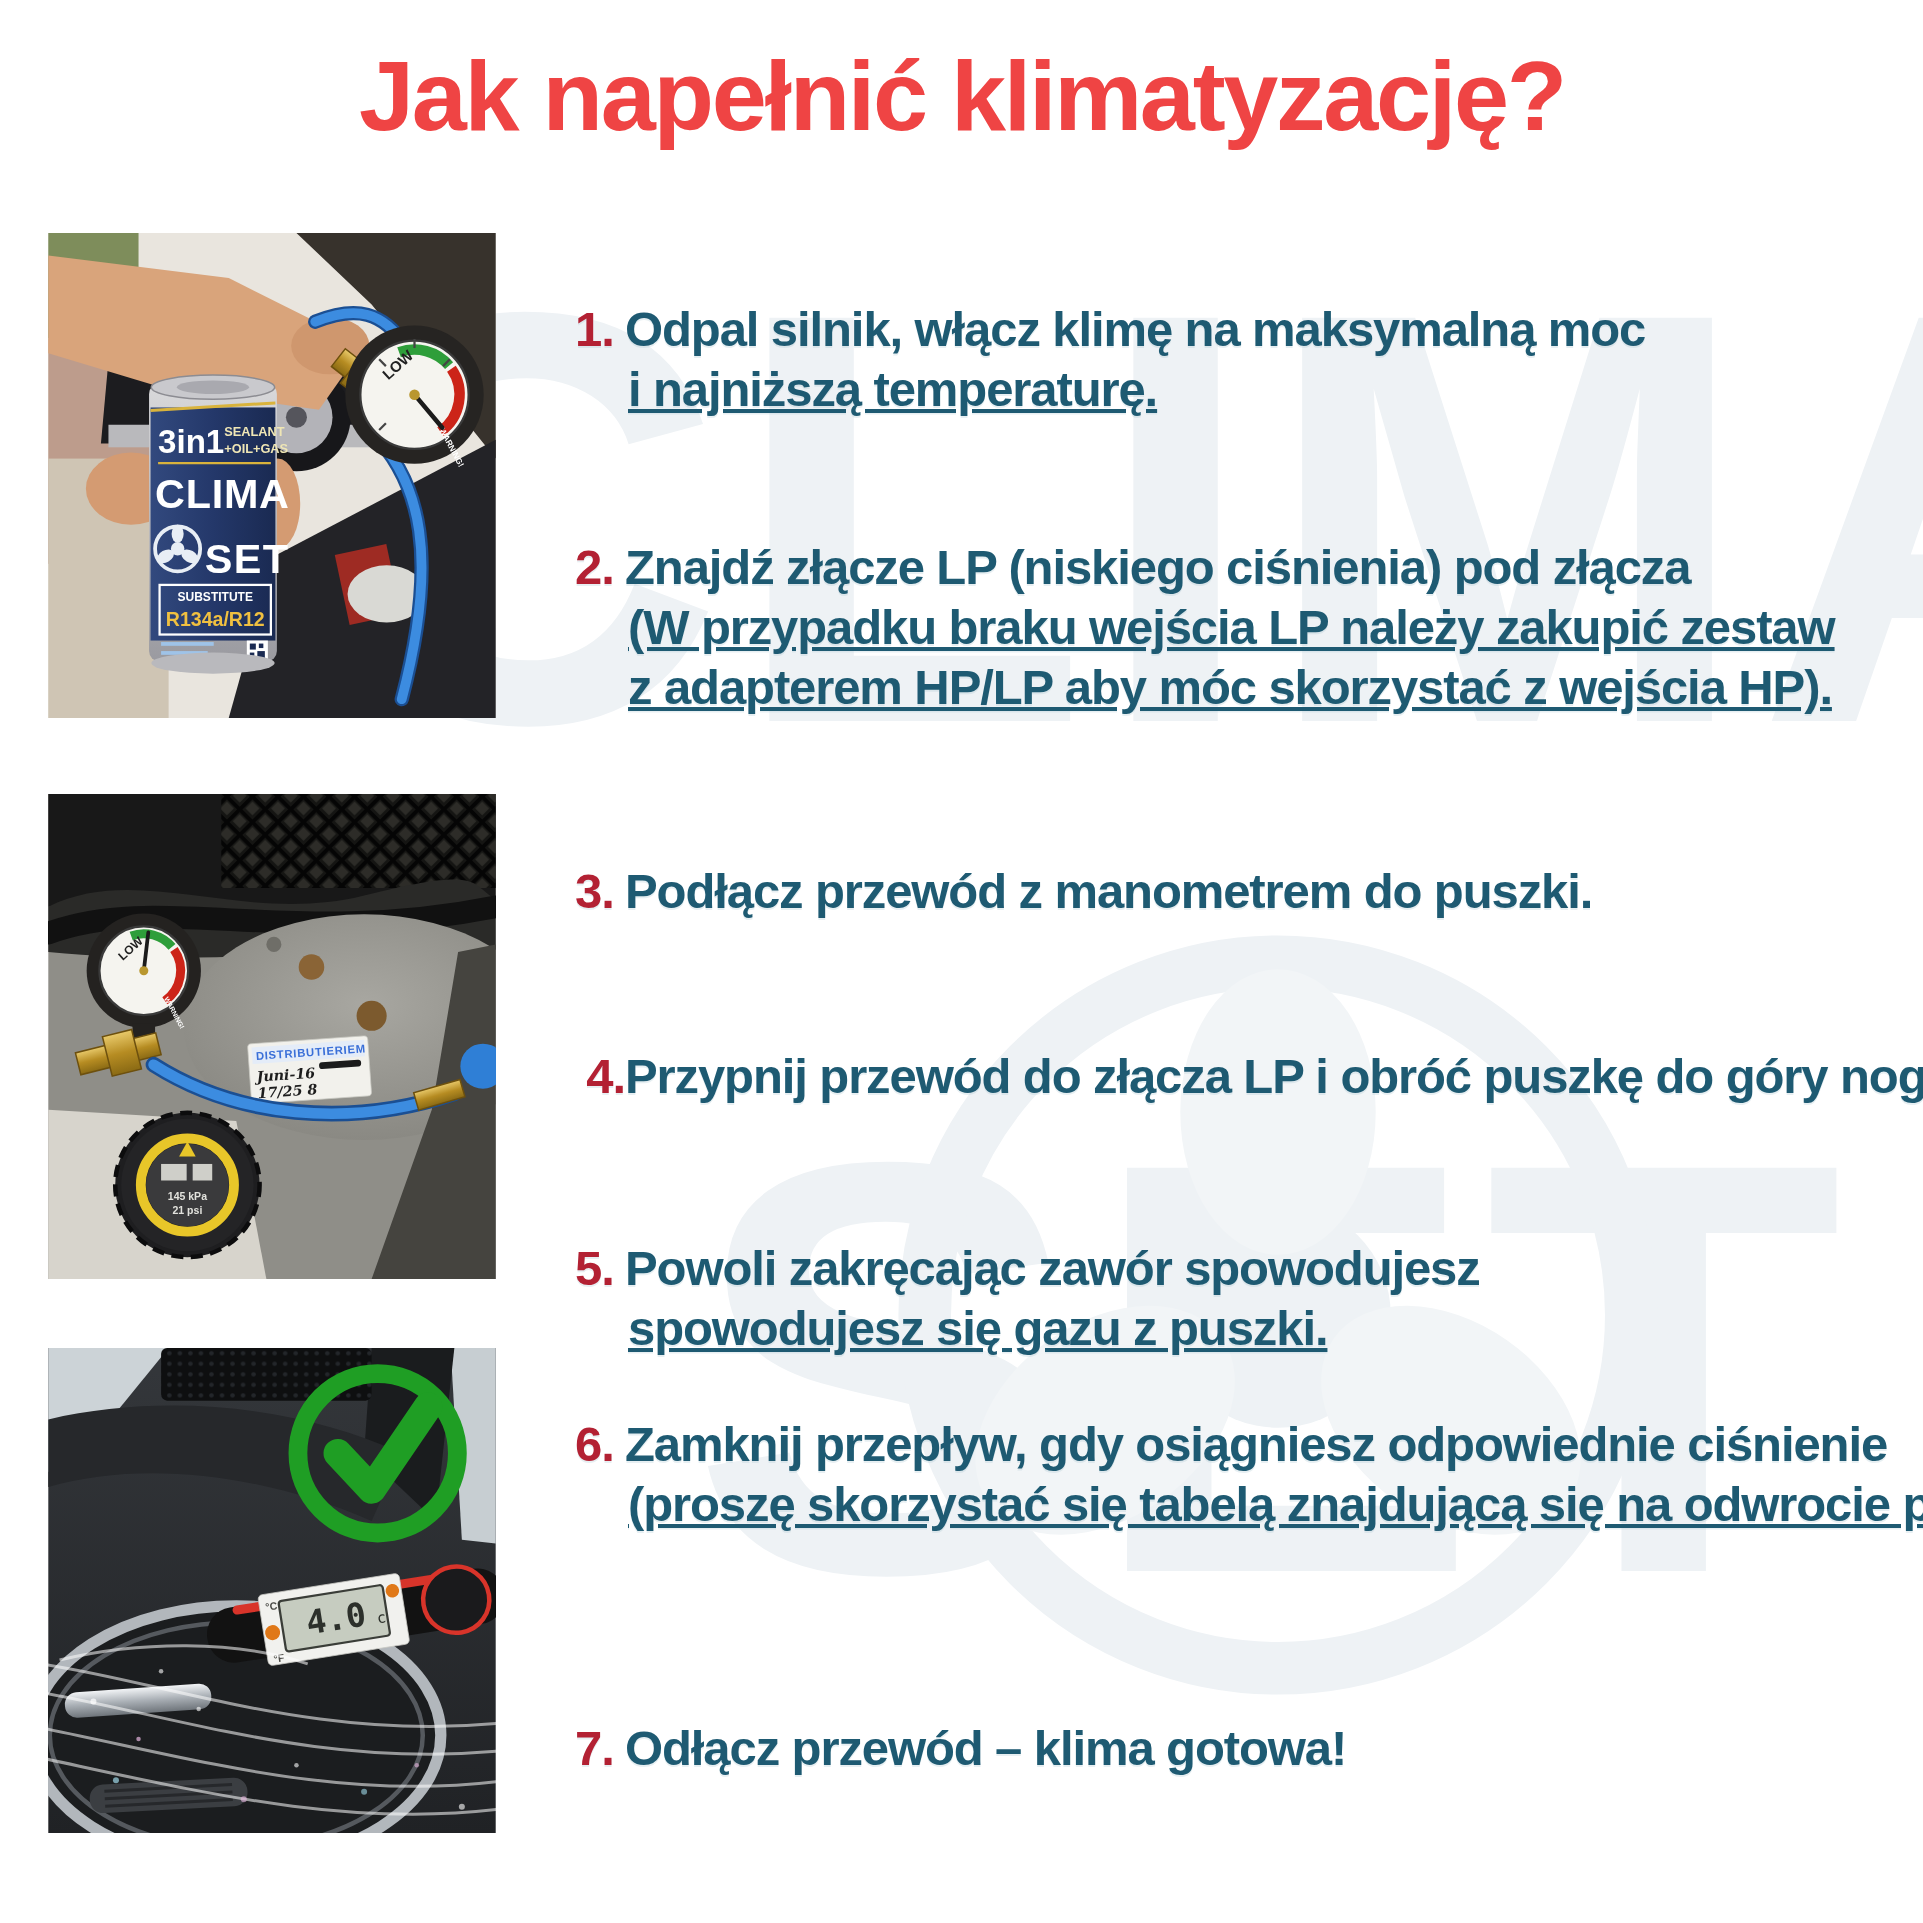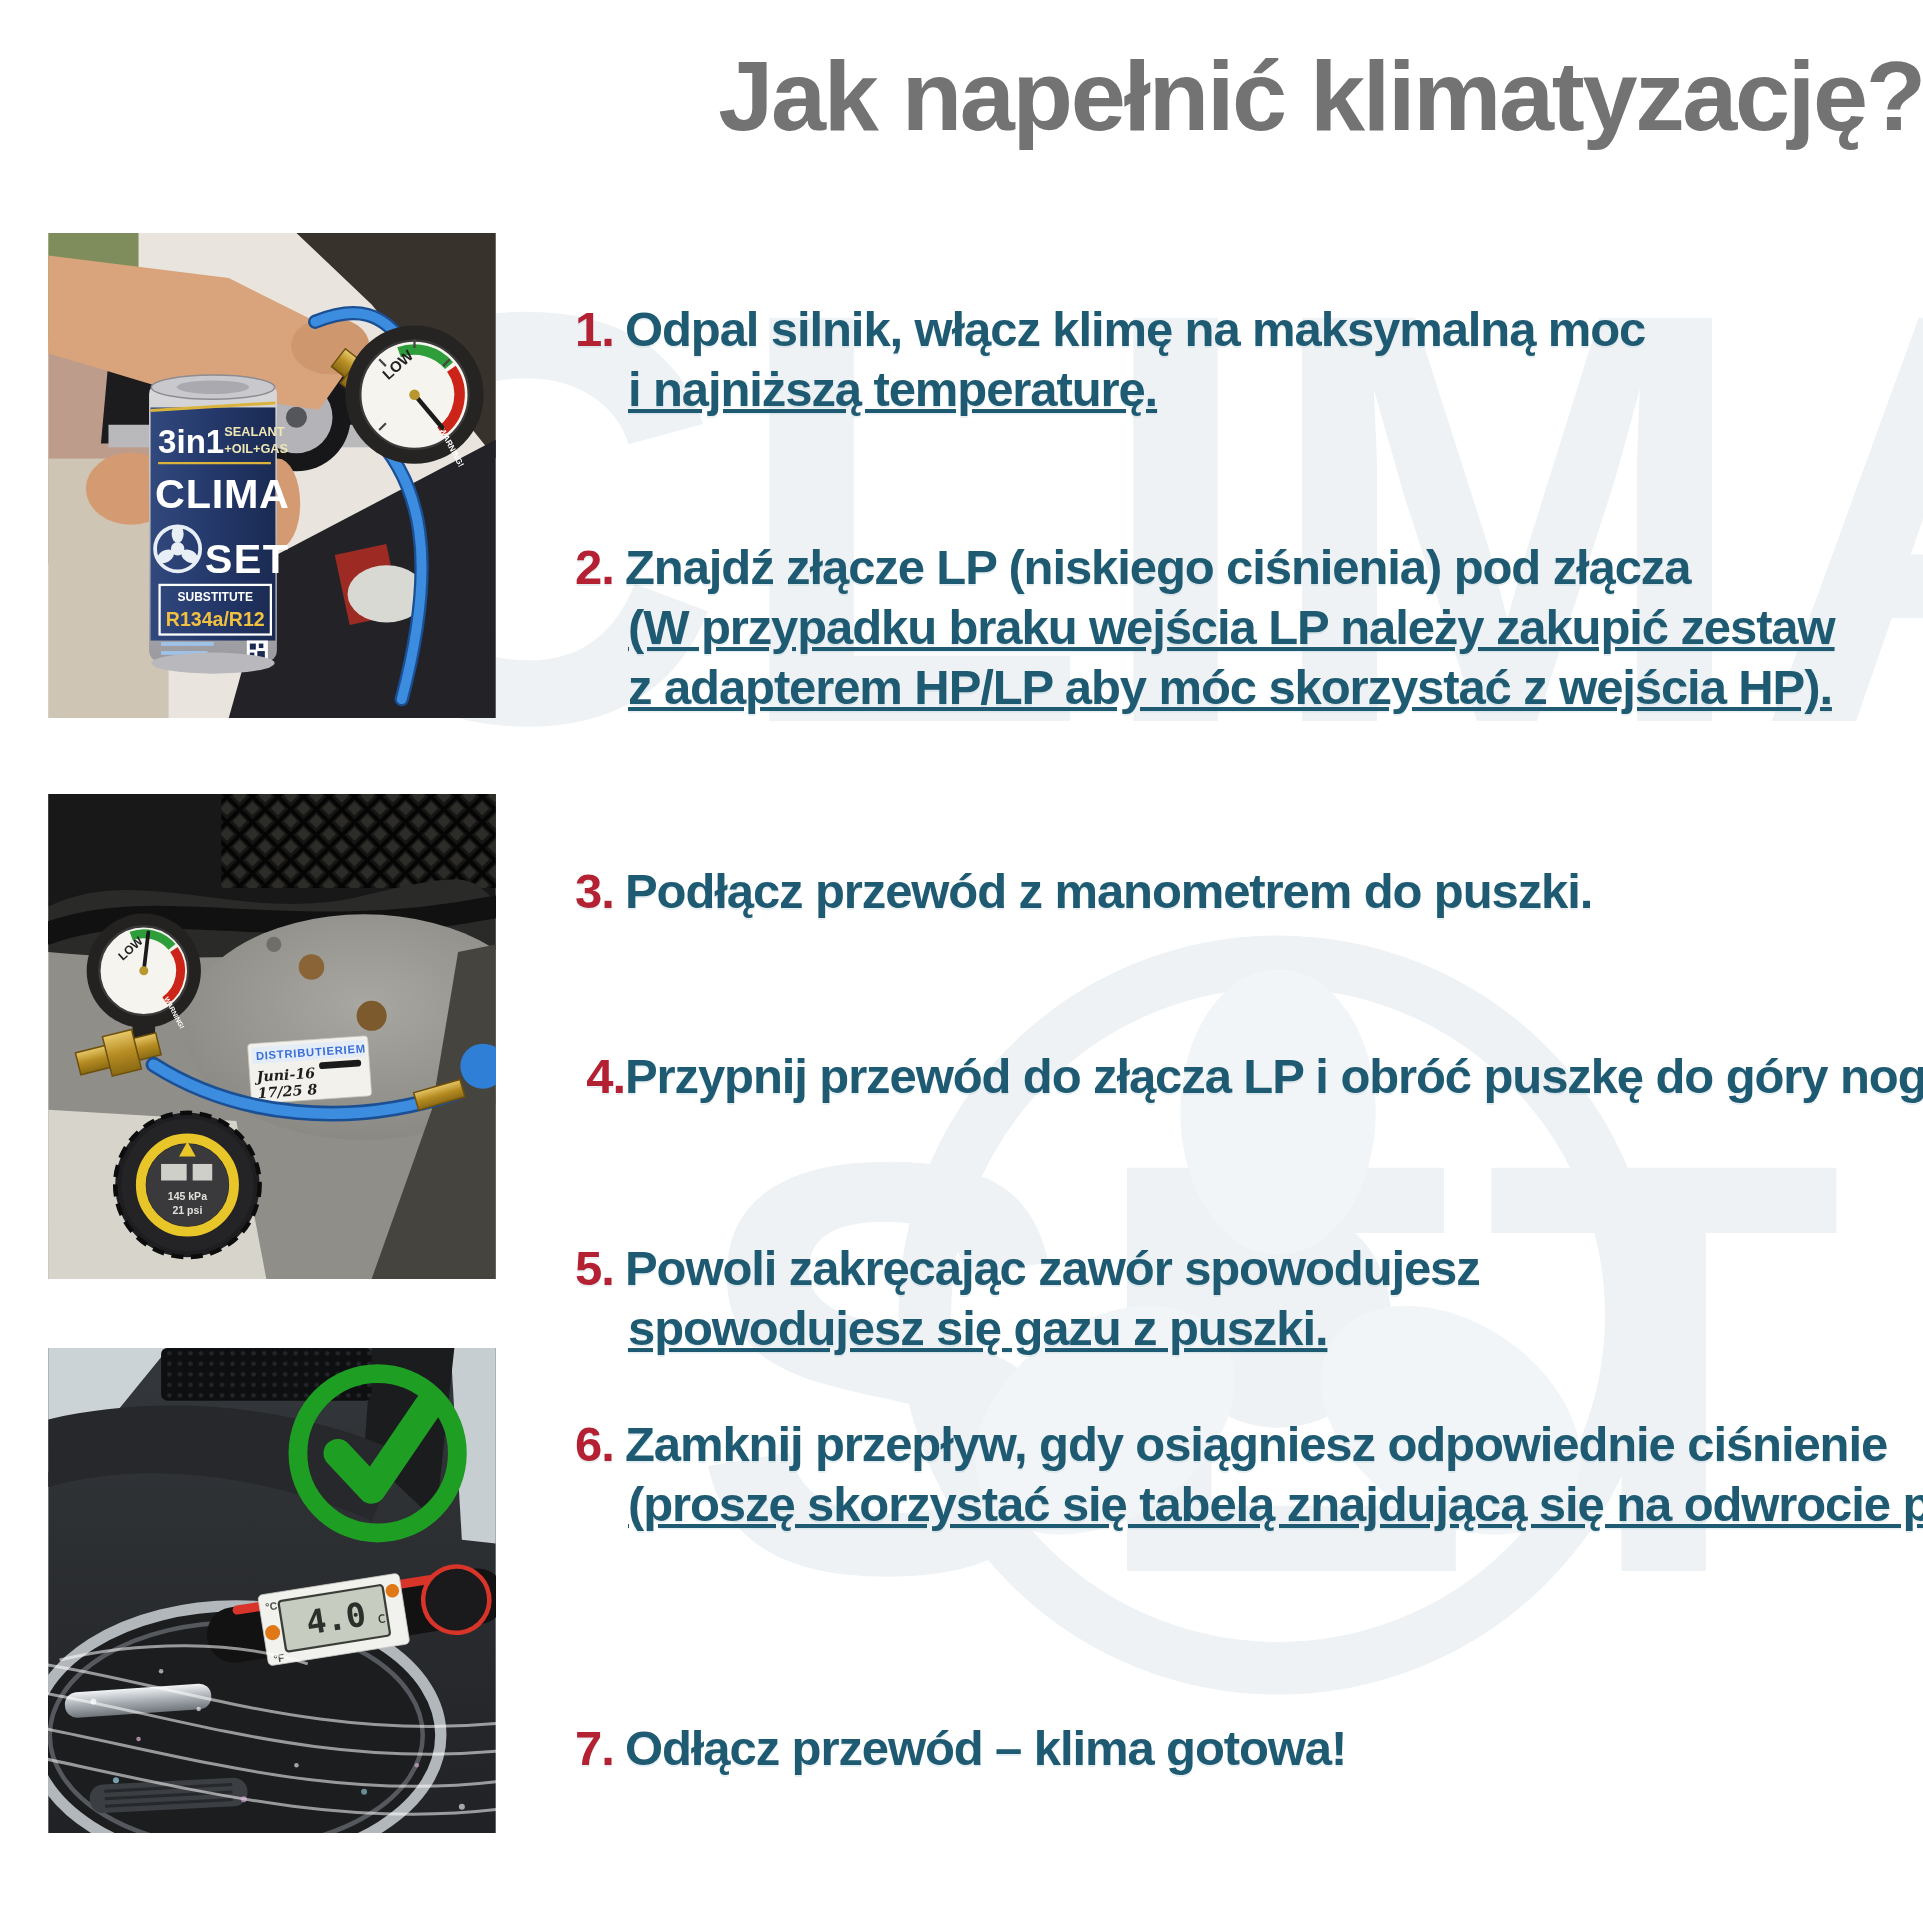--- a/index.html
+++ b/index.html
@@ -4,22 +4,22 @@
 <style>
   html,body{margin:0;padding:0;background:#ffffff;}
   .page{position:relative;width:1924px;height:1924px;background:#ffffff;overflow:hidden;
         font-family:"Liberation Sans",sans-serif;}
   
   .wm{position:absolute;font-weight:bold;color:#eef2f5;z-index:0;letter-spacing:6px;line-height:1;}
   .wm-1{left:301px;top:225px;font-size:586px;}
   .wm-2{left:691px;top:1075px;font-size:586px;}
   .wm-logo{position:absolute;left:827px;top:864px;z-index:0;}
   
-  .title{position:absolute;top:39px;left:0;width:100%;text-align:right;z-index:2;
-         font-size:99px;font-weight:bold;letter-spacing:-2.3px;color:#737373;}
+  .title{position:absolute;top:39px;left:0;width:100%;text-align:center;z-index:2;
+         font-size:99px;font-weight:bold;letter-spacing:-2.3px;color:#ef4444;}
   
   .photo{position:absolute;left:48px;width:448px;height:485px;z-index:2;overflow:hidden;}
   .photo svg{display:block;}
   .p1{top:233px;} .p2{top:794px;} .p3{top:1348px;}
   
   .step{position:absolute;left:575px;z-index:2;font-weight:bold;font-size:49px;
         letter-spacing:-1.1px;line-height:60px;color:#1e5a72;white-space:nowrap;
         text-shadow:0 1.5px 0 rgba(160,190,205,.25);}
   .step .num{color:#b32133;display:inline-block;min-width:50px;}
   .step .cont{padding-left:53px;text-decoration:underline;}

